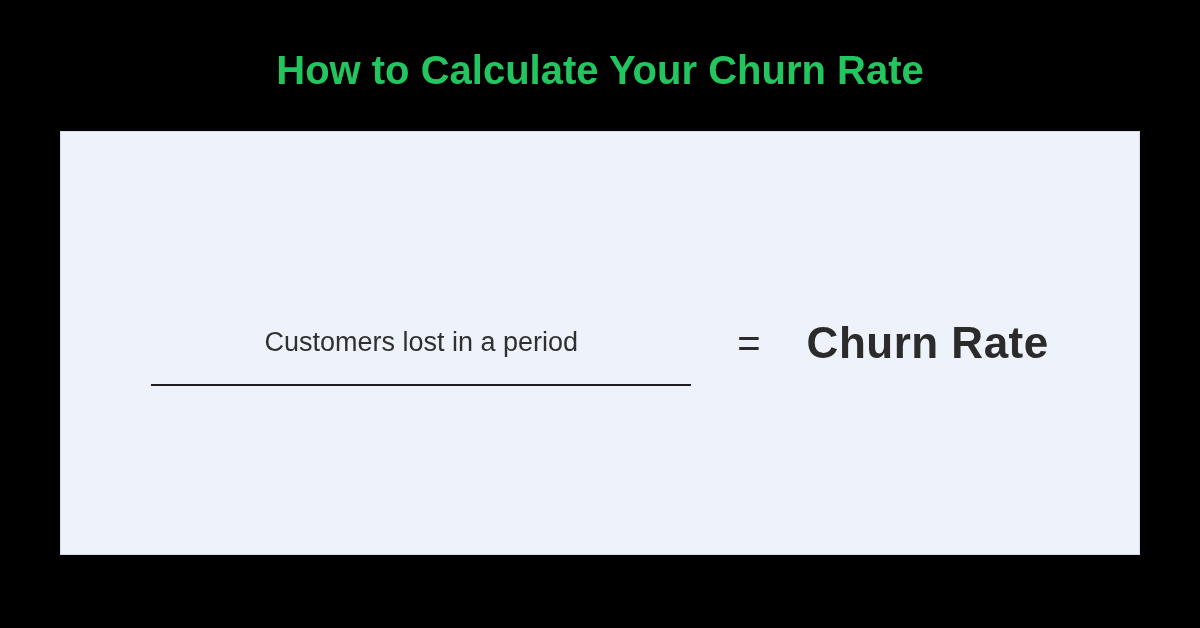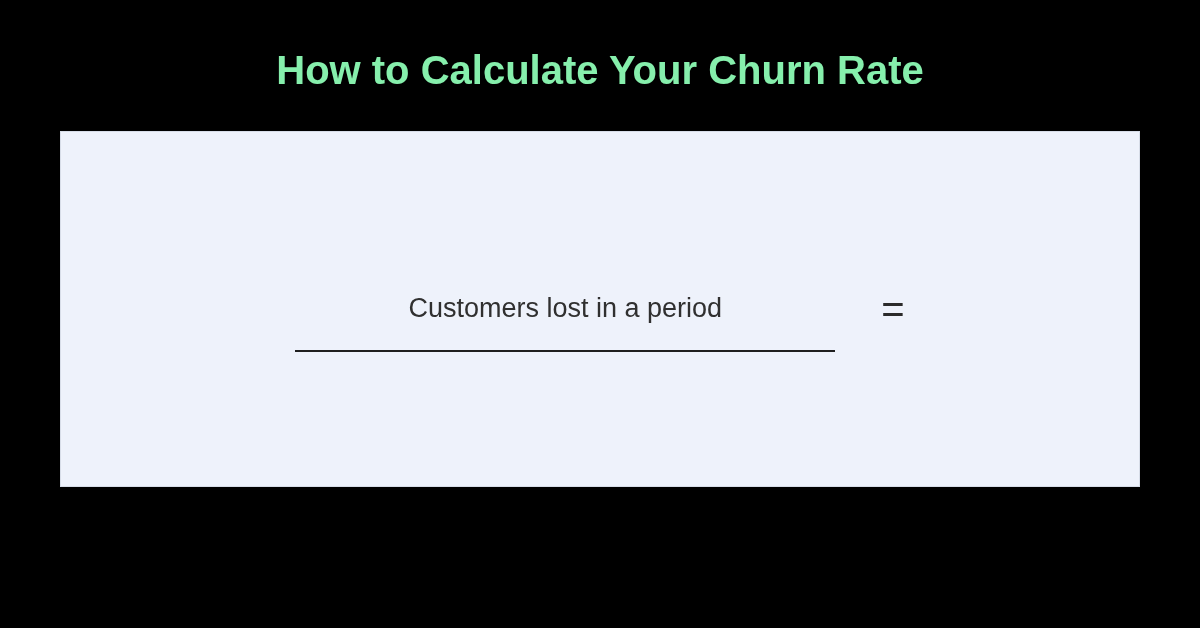--- a/index.html
+++ b/index.html
@@ -11,31 +11,31 @@
       width: 1200px;
       height: 628px;
       background: #000000;
       font-family: -apple-system, BlinkMacSystemFont, "Segoe UI", Helvetica, Arial, sans-serif;
       padding: 48px 60px 60px 60px;
       display: flex;
       flex-direction: column;
       align-items: center;
     }
     .title {
-      color: #86efac;
+      color: #22c55e;
       font-size: 40px;
       font-weight: 700;
       text-align: center;
       margin-bottom: 38px;
     }
     .card {
       background: #eef2fb;
       border: 1px solid #d7dde8;
       width: 1080px;
-      height: 356px;
+      height: 424px;
       display: flex;
       align-items: center;
       justify-content: center;
       gap: 46px;
       padding: 60px 60px;
     }
     .fraction {
       display: flex;
       flex-direction: column;
       align-items: center;
@@ -74,14 +74,15 @@
 
 <div class="card">
 
   <div class="fraction">
     <div class="numerator">Customers lost in a period</div>
     <div class="divider"></div>
   </div>
 
   <div class="equals">=</div>
 
+  <div class="result">Churn Rate</div>
 
 </div>
 
 </body></html>

